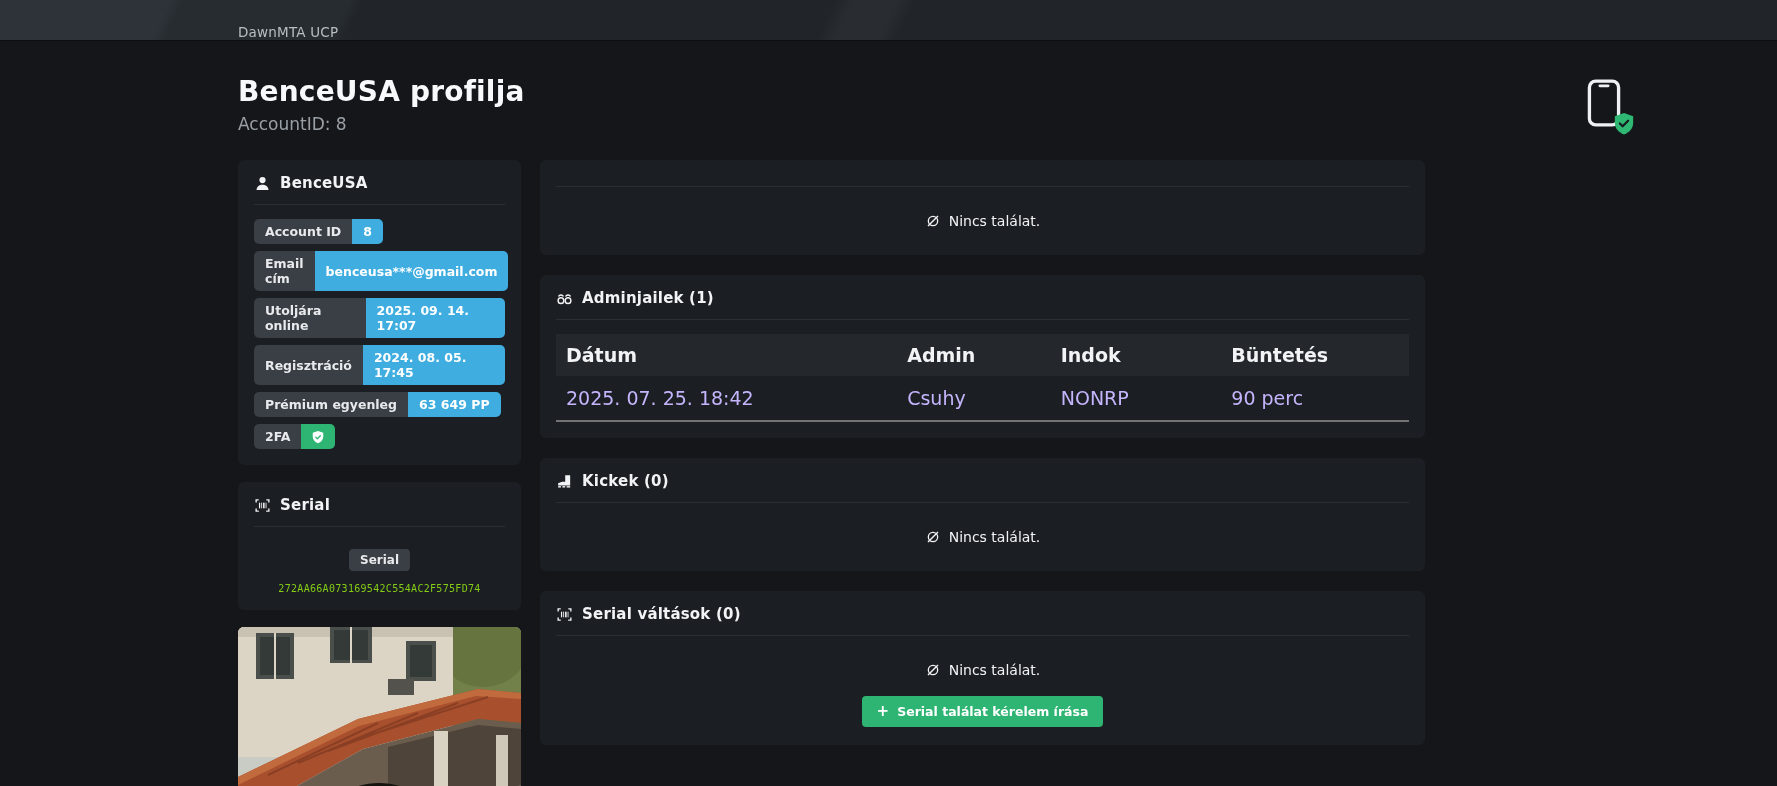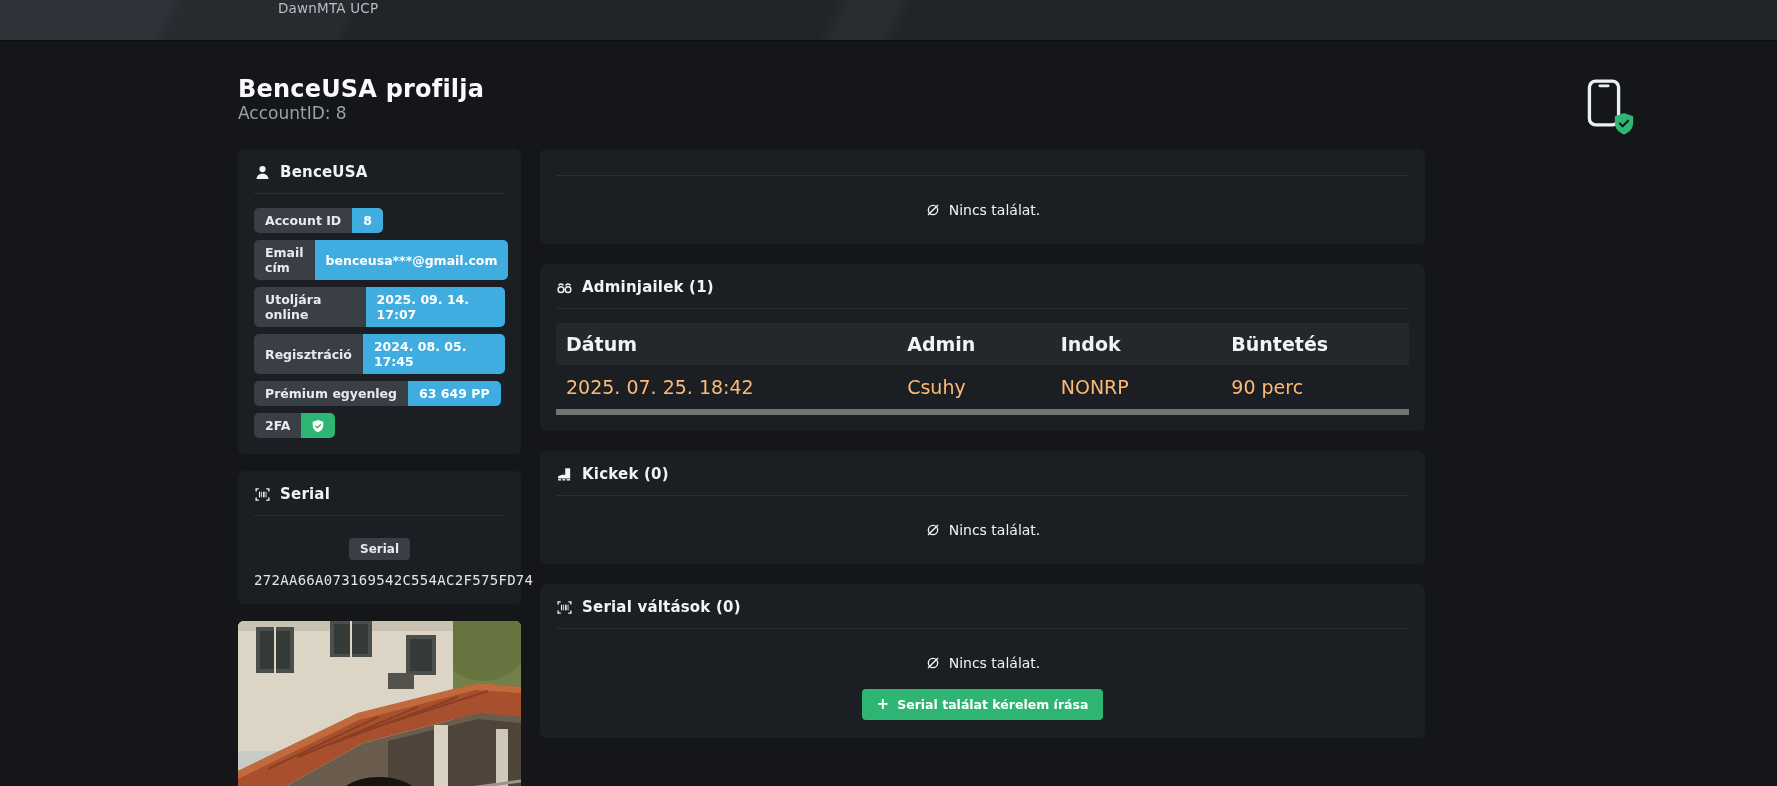--- a/index.html
+++ b/index.html
@@ -10,30 +10,29 @@
     color:#f1f3f5;
     position:relative;
   }
 
   
   .topbar {
     height:41px; width:100%;
     background-image:
       linear-gradient(115deg, rgba(255,255,255,0) 46.5%, rgba(255,255,255,0.035) 47.5%, rgba(255,255,255,0.035) 50%, rgba(255,255,255,0) 51%),
       linear-gradient(115deg, #2e3339 0%, #2e3339 9.5%, #272c31 10.2%, #272c31 19.5%, #212529 20.2%, #212529 100%);
-    display:flex; align-items:flex-start;
+    display:flex; align-items:flex-end;
     border-bottom:1px solid #0d0e10;
-    padding-left:40px;
   }
   .brand { margin-left:238px; font-size:13.5px; color:#b9bec4; letter-spacing:.2px; }
 
   
   .page-head { margin:34px 0 0 238px; position:relative; }
-  .page-title { font-size:24px; font-weight:bold; color:#f8f9fa; letter-spacing:.2px; }
-  .page-sub { font-size:17px; color:#9aa0a6; }
+  .page-title { font-size:28px; font-weight:bold; color:#f8f9fa; letter-spacing:.2px; }
+  .page-sub { font-size:17px; color:#9aa0a6; margin-top:6px; }
 
   .device-wrap { position:absolute; top:78px; left:1586px; width:40px; height:52px; }
   .device-wrap svg.phone { display:block; }
   .device-badge {
     position:absolute; right:-9px; bottom:-6px; width:22px; height:24px;
   }
 
   
   .content {
     margin:26px 0 0 238px;
@@ -70,39 +69,39 @@
 
   
   .serial-body { text-align:center; }
   .serial-chip {
     display:inline-block; background:#3a3f45; color:#e8eaed;
     font-size:12px; font-weight:bold; border-radius:4px;
     padding:4px 11px; margin:8px auto 12px auto;
   }
   .serial-number {
     font-family:"DejaVu Sans Mono","Liberation Mono",monospace;
-    font-size:14px; color:#e5e5e5; letter-spacing:.3px;
+    font-size:10px; color:#84cc16; letter-spacing:.3px;
   }
 
   
   .empty {
     display:flex; align-items:center; justify-content:center; gap:8px;
     font-size:14px; font-weight:normal; color:#f1f3f5;
     padding:12px 0 10px 0;
   }
   .empty svg { width:16px; height:16px; }
 
   
   table { width:100%; border-collapse:collapse; font-size:19px; }
   thead th {
     background:#24282d; text-align:left; font-weight:bold; color:#f1f3f5;
     padding:10px 10px; 
   }
   tbody td {
-    padding:11px 10px; color:#fdba74; border-bottom:6px solid #737373;
+    padding:11px 10px; color:#c4b5fd; border-bottom:2px solid #737373;
   }
   th:nth-child(1), td:nth-child(1) { width:40%; }
   th:nth-child(2), td:nth-child(2) { width:18%; }
   th:nth-child(3), td:nth-child(3) { width:20%; }
   th:nth-child(4), td:nth-child(4) { width:22%; }
 
   
   .btn-row { display:flex; justify-content:center; padding:8px 0 2px 0; }
   .btn-green {
     display:inline-flex; align-items:center; gap:8px;

